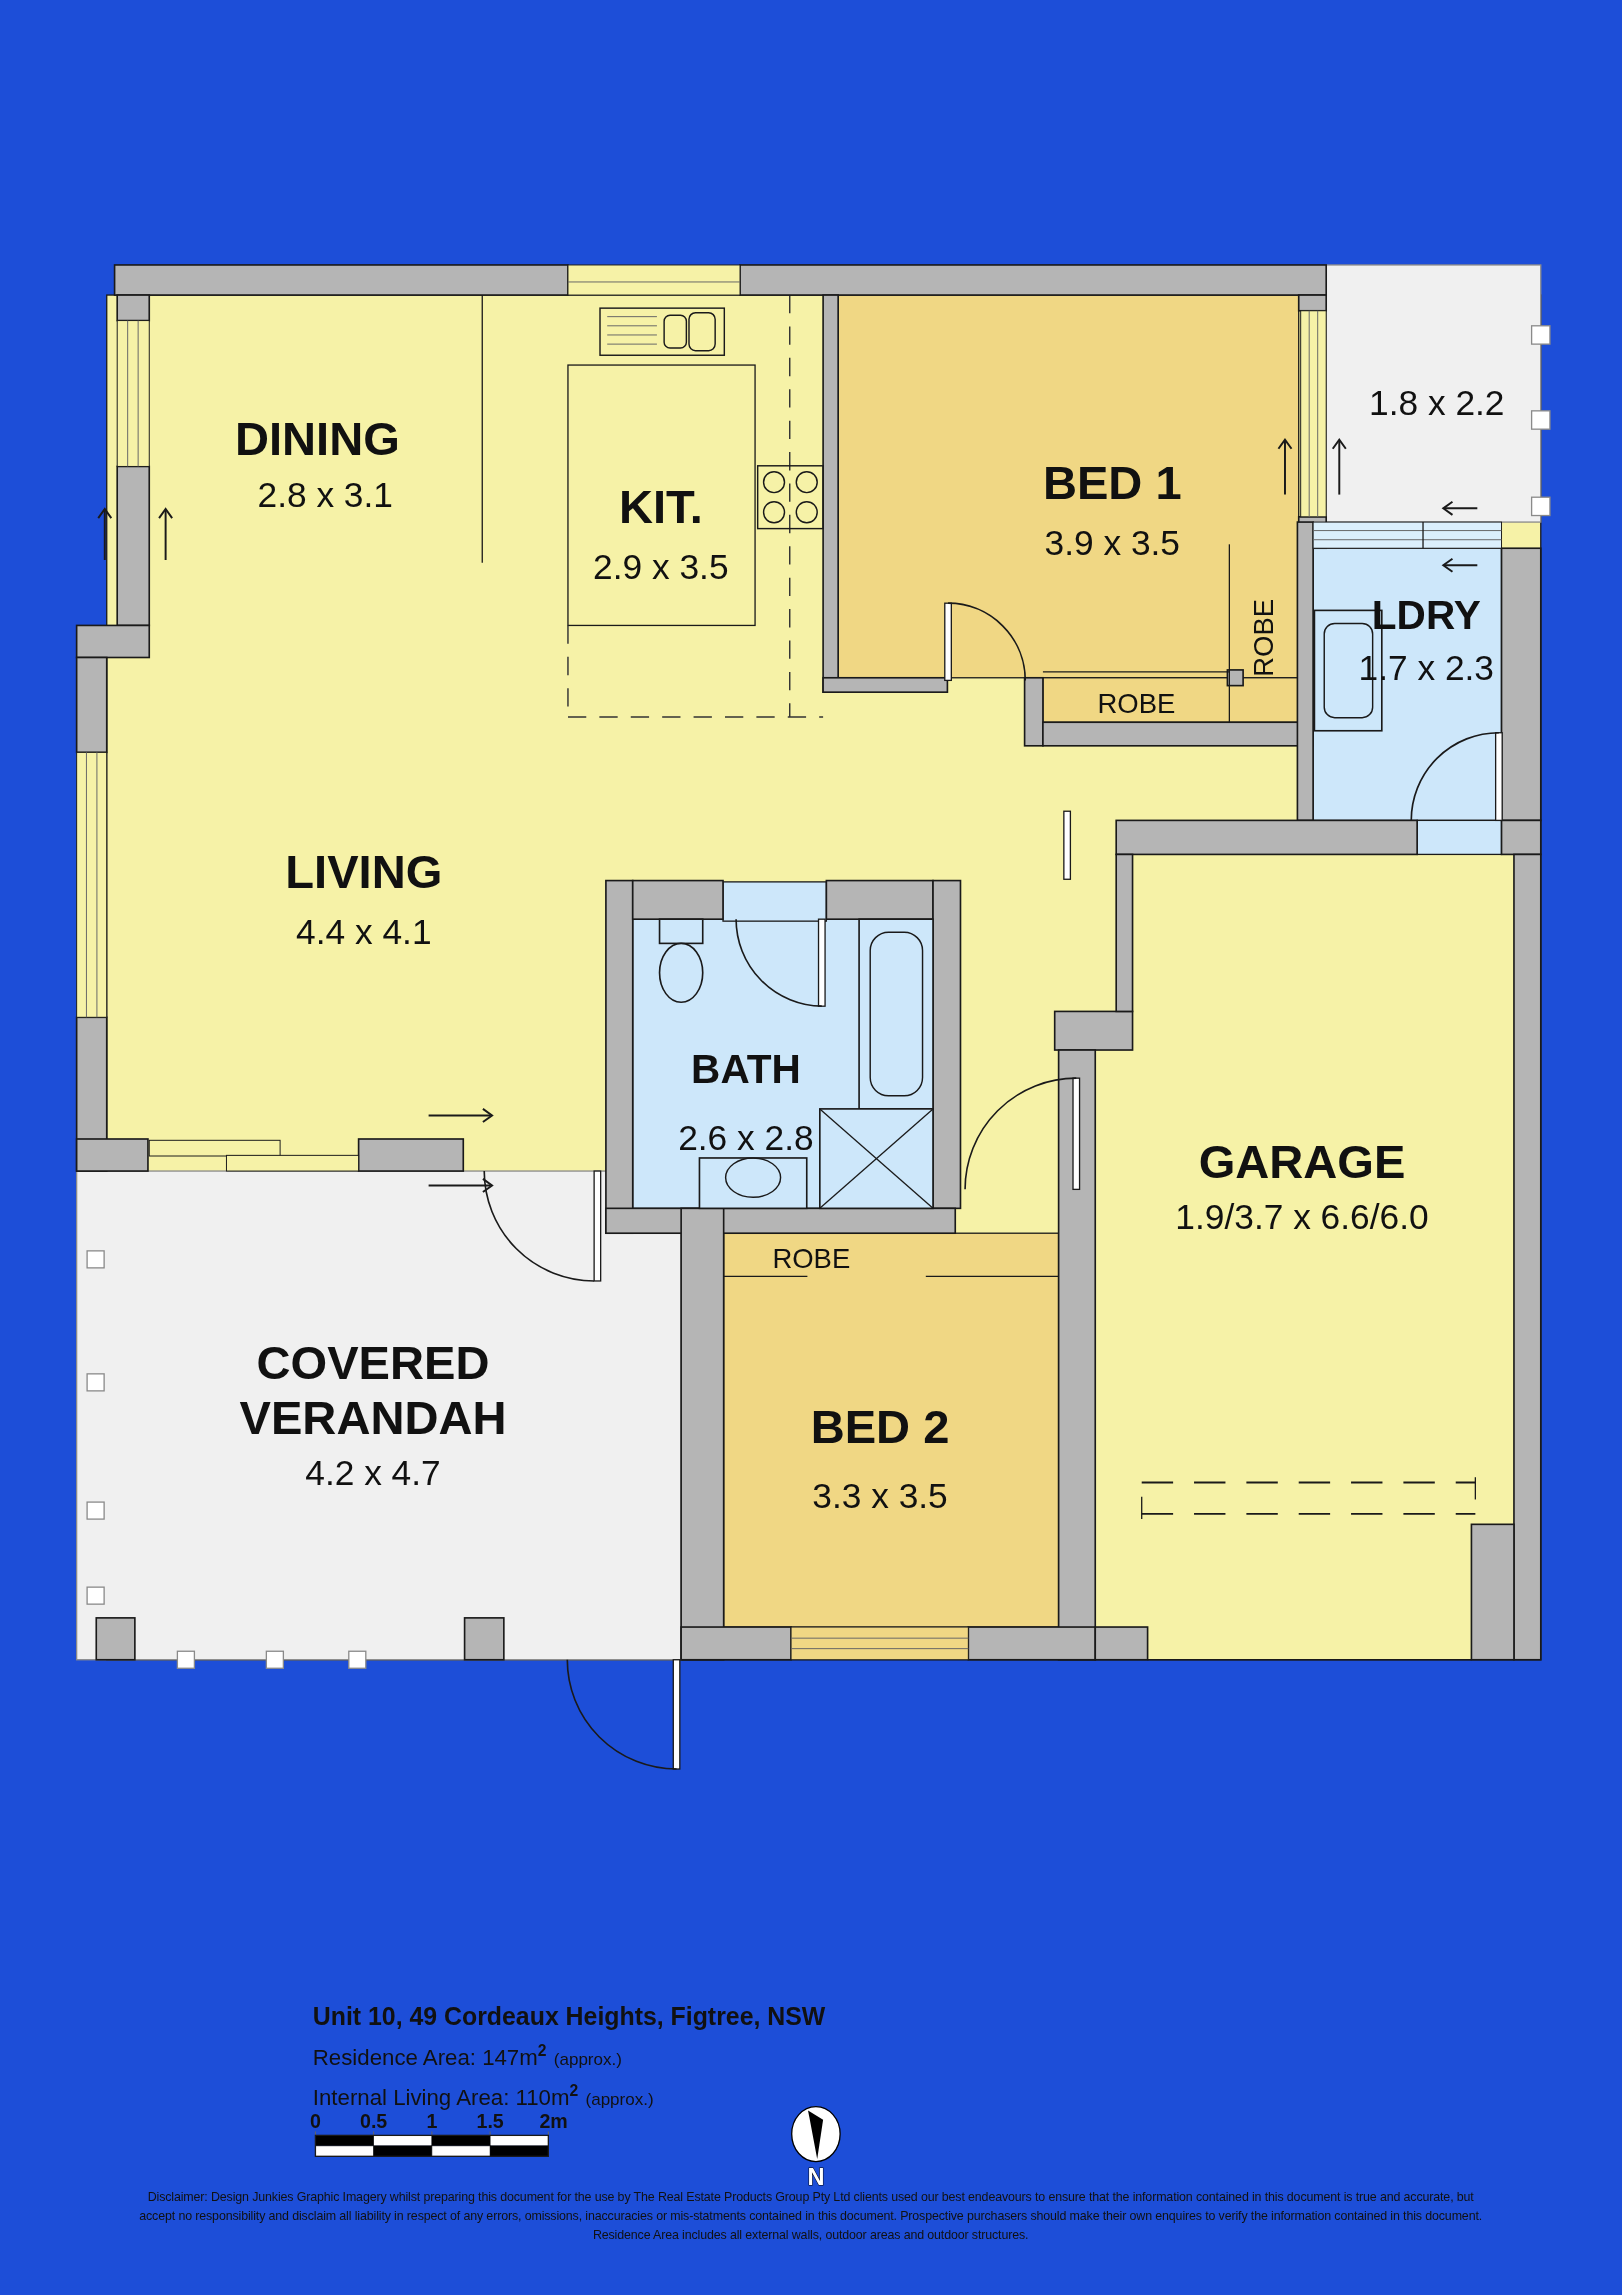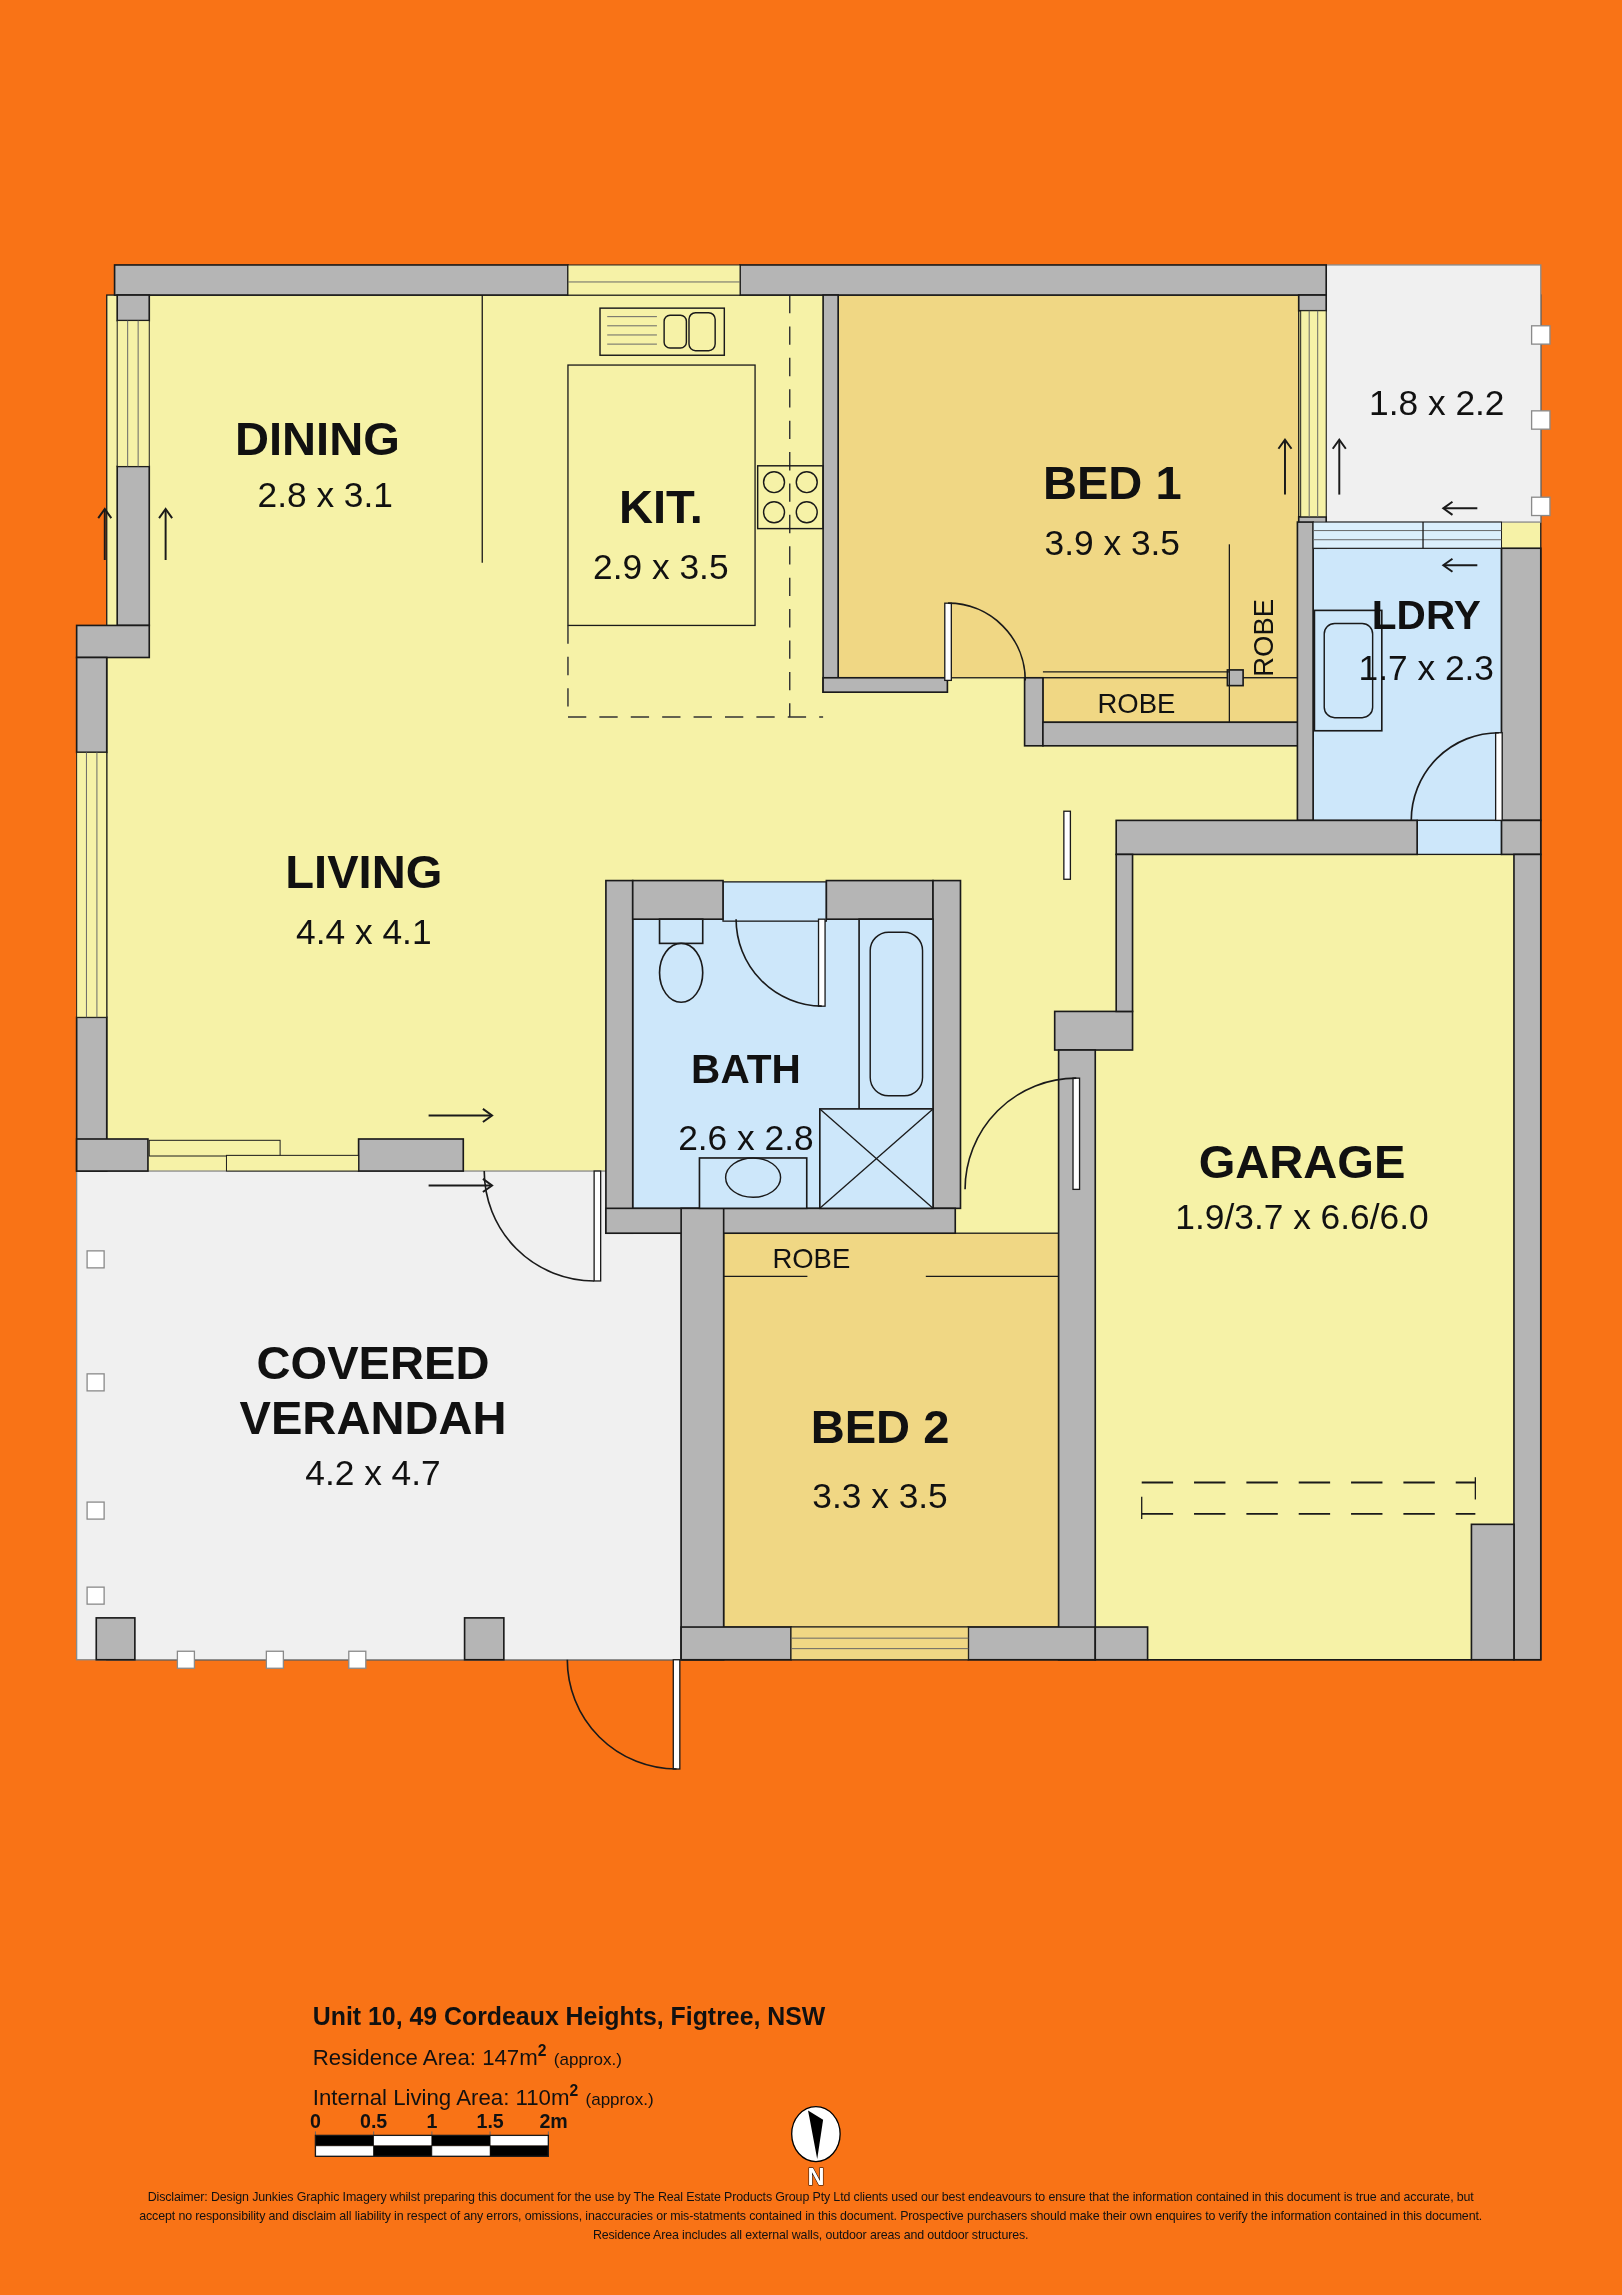--- a/index.html
+++ b/index.html
@@ -1,16 +1,16 @@
 <!DOCTYPE html>
 <html style="--wall: #b5b5b5; --floor_yellow: #f6f2a7; --floor_tan: #f0d784; --floor_blue: #cde7fa; --glass_blue: #dbeffc; --porch_gray: #f0f0f0;font-size:10.5px"><head>
 <meta charset="utf-8">
 <style>
   html,body{margin:0;padding:0;background:#fff;}
-  .page{width:1622px;height:2295px;position:relative;background:#f97316;font-family:"Liberation Sans","DejaVu Sans",sans-serif;}
+  .page{width:1622px;height:2295px;position:relative;background:#1d4ed8;font-family:"Liberation Sans","DejaVu Sans",sans-serif;}
   svg text{font-family:"Liberation Sans","DejaVu Sans",sans-serif;fill:#111;}
   .wall{fill:var(--wall);stroke:#1a1a1a;stroke-width:2.5;}
   .base{fill:var(--floor_yellow);stroke:#1a1a1a;stroke-width:2;}
   .tan{fill:var(--floor_tan);stroke:#1a1a1a;stroke-width:2;}
   .blue{fill:var(--floor_blue);stroke:#1a1a1a;stroke-width:2;}
   .glass{fill:var(--glass_blue);stroke:#1a1a1a;stroke-width:1.5;}
   .winyellow{fill:var(--floor_yellow);stroke:#1a1a1a;stroke-width:1.5;}
   .wintan{fill:var(--floor_tan);stroke:#1a1a1a;stroke-width:1.5;}
   .porch{fill:var(--porch_gray);stroke:#8a8a8a;stroke-width:2;}
   .thin{stroke:#1a1a1a;stroke-width:2;fill:none;}

